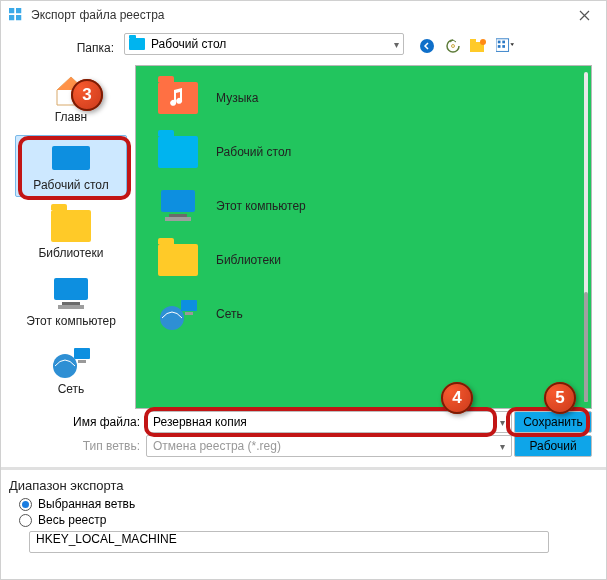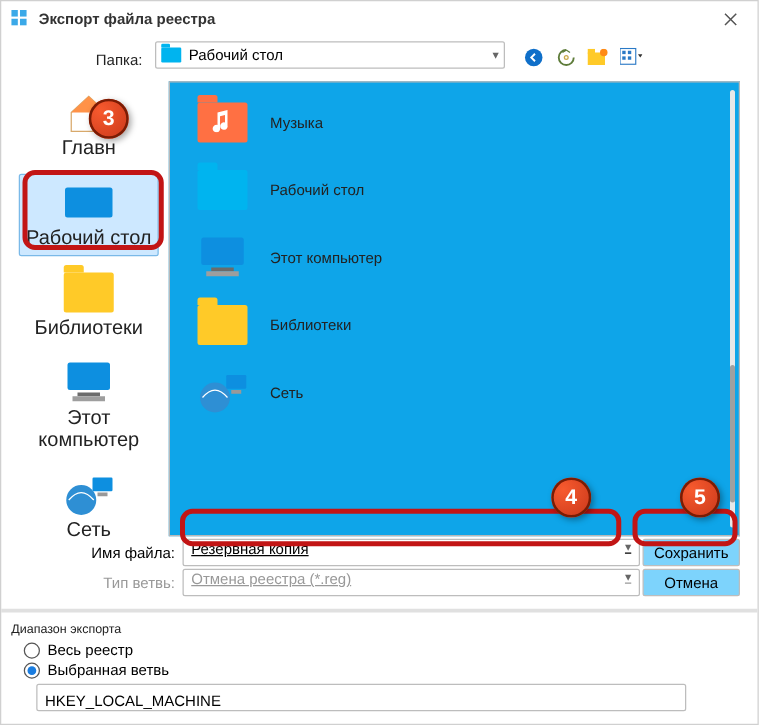--- a/index.html
+++ b/index.html
@@ -1,53 +1,53 @@
 <!DOCTYPE html>
 <html><head>
 <meta charset="utf-8">
 <style>
   * { box-sizing: border-box; margin: 0; padding: 0; font-family: 'Segoe UI', Tahoma, sans-serif; font-size: 12px; }
   body { background: #fff; width: 607px; height: 580px; }
   .dialog { width: 607px; height: 580px; background: #fff; border: 1px solid #d0d0d0; display: flex; flex-direction: column; position: relative; }
-  .titlebar { height: 28px; display: flex; align-items: center; padding: 0 4px; font-weight: bold; }
+  .titlebar { height: 28px; display: flex; align-items: center; padding: 0 4px; }
   .t-icon { width: 14px; height: 14px; margin: 0 8px 0 4px; display: inline-flex; }
   .title { color: #333; font-size: 12px; flex: 1; }
   .close-btn { width: 36px; height: 24px; display: flex; align-items: center; justify-content: center; color: #666; font-size: 14px; cursor: pointer; }
   .toolbar { padding: 4px 12px; display: flex; align-items: flex-end; gap: 6px; }
   .lbl-folder { width: 105px; text-align: right; padding-right: 4px; color: #222; }
   .folder-combo { flex: 0 0 280px; height: 22px; border: 1px solid #bdbdbd; border-radius: 2px; background: #fff; display: flex; align-items: center; padding: 0 4px; gap: 6px; }
   .folder-combo .arrow { margin-left: auto; color: #666; font-size: 10px; }
   .folder-ico { width:16px; height:12px; background:#00b4ef; border-radius:1px; position:relative; }
   .folder-ico:before{content:'';position:absolute;top:-3px;left:0;width:7px;height:3px;background:#00b4ef;border-radius:1px 1px 0 0;}
   .tool-icons { display: flex; align-items: center; gap: 8px; margin-left: 8px; }
   .tico { width: 18px; height: 18px; display: inline-flex; align-items: center; justify-content: center; }
   .body { display:flex; padding: 6px 14px 0 14px; gap: 8px; flex:1; min-height:0;}
   .sidebar { width: 112px; display:flex; flex-direction:column; gap:6px; padding-top:2px;}
   .side-item { display:flex; flex-direction:column; align-items:center; gap:2px; padding:4px 2px; border:1px solid transparent; border-radius:2px; text-align:center;}
-  .side-item span.lbl { font-size: 16px; color:#222; }
+  .side-item span.lbl { font-size: 12px; color:#222; }
   .big-ico { width:42px; height:36px; display:flex; align-items:center; justify-content:center; }
-  .file-area { flex:1; border:1px solid #b8b8b8; background:#0ea5e9; padding:10px 14px 8px 20px; overflow:hidden; display:flex; flex-direction:column; gap:10px; position:relative;}
+  .file-area { flex:1; border:1px solid #b8b8b8; background:#22c55e; padding:10px 14px 8px 20px; overflow:hidden; display:flex; flex-direction:column; gap:10px; position:relative;}
   .file-item { display:flex; align-items:center; gap:16px; height:44px;}
   .file-item .ic { width:44px; height:40px; display:flex; align-items:center; justify-content:center;}
   .file-item .nm { font-size:12px; color:#222;}
   .scroll { position:absolute; right:3px; top:6px; height: calc(100% - 12px); width:4px; background:#e8e8e8; border-radius:2px;}
   .scroll-thumb { width:4px; height:110px; background:#a0a0a0; border-radius:2px; margin-top:220px;}
   .inputs { padding: 2px 14px 8px 14px; }
   .row { display:flex; align-items:center; gap:2px; margin-bottom:2px;}
   .row .lab { width: 105px; text-align:right; padding-right:4px;}
-  .row .combo { flex:1; height:22px; border:1px solid #bdbdbd; border-radius:2px; padding:0 6px; background:#fff; display:flex; align-items:flex-start;text-decoration:underline;}
+  .row .combo { flex:1; height:22px; border:1px solid #bdbdbd; border-radius:2px; padding:0 6px; background:#fff; display:flex; align-items:center;}
   .row .combo .arrow { margin-left:auto; color:#666; font-size:10px;}
   .row .combo.dis { color:#999; }
-  .btn { width:78px; height:22px; border:1px solid #bdbdbd; border-radius:2px; background:#7dd3fc; display:flex; align-items:center; justify-content:center; cursor:pointer;}
+  .btn { width:78px; height:22px; border:1px solid #bdbdbd; border-radius:2px; background:#0ea5e9; display:flex; align-items:center; justify-content:center; cursor:pointer;}
   .range-section { border-top:3px solid #e0e0e0; padding:8px 14px 10px 14px;}
-  .range-title { font-size:10px; color:#222; margin-bottom:4px; margin-left:-6px;}
+  .range-title { font-size:13px; color:#222; margin-bottom:4px; margin-left:-6px;}
   .radio-row { display:flex; align-items:center; gap:6px; margin:2px 0 2px 4px;}
   .radio { width:13px; height:13px; border-radius:50%; border:1px solid #555; display:inline-flex; align-items:center; justify-content:center;}
   .radio.sel:after{content:'';width:7px;height:7px;border-radius:50%;background:#1b7de0;}
-  .branch-input { margin:4px 0 0 14px; height:22px; border:1px solid #bdbdbd; border-radius:2px; padding:0 6px; display:flex; align-items:flex-end; width: 520px;}
+  .branch-input { margin:4px 0 16px 14px; height:22px; border:1px solid #bdbdbd; border-radius:2px; padding:0 6px; display:flex; align-items:flex-start; width: 520px;}
   
   .hl { position:absolute; border:4px solid #c21515; border-radius:10px; pointer-events:none; z-index:10;}
   
   .badge { position:absolute; width:32px; height:32px; border-radius:50%; background:radial-gradient(circle at 30% 30%,#f75a2e,#c8371a); color:#fff; font-weight:bold; font-size:17px; display:flex; align-items:center; justify-content:center; box-shadow: 0 0 0 2px #7a1c04 inset, 2px 2px 5px rgba(0,0,0,.35); z-index:11;}
   
   .folder-lg { width:40px; height:32px; border-radius:2px; position:relative;}
   .folder-lg.yellow{background:#ffca28;} .folder-lg.yellow:before{content:'';position:absolute;top:-6px;left:0;width:16px;height:6px;background:#ffca28;border-radius:2px 2px 0 0;}
   .folder-lg.blue{background:#00b4ef;} .folder-lg.blue:before{content:'';position:absolute;top:-6px;left:0;width:16px;height:6px;background:#00b4ef;border-radius:2px 2px 0 0;}
   .folder-lg.orange{background:#ff7043;} .folder-lg.orange:before{content:'';position:absolute;top:-6px;left:0;width:16px;height:6px;background:#ff7043;border-radius:2px 2px 0 0;}
 </style>
@@ -230,32 +230,32 @@
           <span>Сохранить</span>
         </div>
     </div>
     <div class="row">
       <span class="lab dis" style="color:#999;margin-left:24px;">Тип ветвь:</span>
       <div class="combo dis">
         <span>Отмена реестра (*.reg)</span>
         <span class="arrow">▾</span>
       </div>
       <div class="btn">
-          <span>Отмена</span>
+          <span>Рабочий</span>
         </div>
     </div>
   </div>
 
   <div class="range-section">
     <div class="range-title">Диапазон экспорта</div>
     <div class="radio-row">
+      <span class="radio sel"></span>
+      <span>Выбранная ветвь</span>
+    </div>
+    <div class="radio-row">
       <span class="radio"></span>
       <span>Весь реестр</span>
     </div>
-    <div class="radio-row">
-      <span class="radio sel"></span>
-      <span>Выбранная ветвь</span>
-    </div>
     <div class="branch-input">
       <span>HKEY_LOCAL_MACHINE</span>
     </div>
   </div>
 </div>
 
 </body></html>

